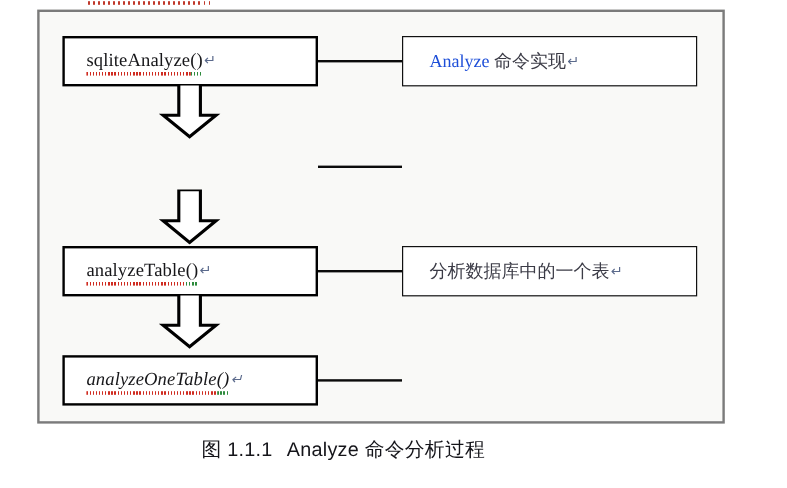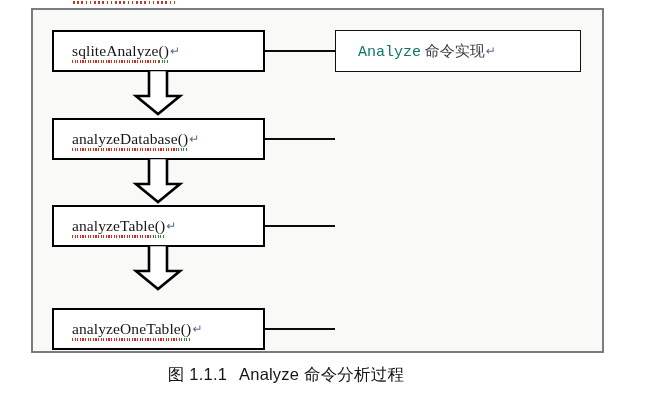--- a/index.html
+++ b/index.html
@@ -119,22 +119,22 @@
     align-items: center;
   }
   .desc-label {
     margin-left: 22px;
     font-family: "Liberation Serif", serif;
     font-size: 15px;
     color: #3b3b46;
     white-space: nowrap;
   }
   .desc-label .lat {
-    font-family: Liberation Mono, monospace;
-    color: #0f766e;
+    font-family: Liberation Serif, serif;
+    color: #1d4ed8;
   }
 
   
   .connector {
     position: absolute;
     left: 232px;
     top: 20px;
     width: 70px;
     height: 2px;
     background: #0b0b0b;
@@ -181,45 +181,45 @@
   </div>
 
   <div class="block-arrow" style="top:60px;">
     <svg width="52" height="46" viewBox="0 0 52 46">
       <polygon points="17,0 35,0 35,26 48,26 26,44 4,26 17,26" fill="#ffffff" stroke="#000000" stroke-width="2.6" stroke-linejoin="miter"></polygon>
     </svg>
   </div>
 
   <div class="row" style="top:108px;">
     <div class="connector"></div>
-    <div class="fn-box">
-      <span class="fn-label"><span class="sp">analyzeDatabase</span><span class="gr">()</span><span class="pilcrow">↵</span></span>
-    </div>
   </div>
 
   <div class="block-arrow" style="top:148px;">
     <svg width="52" height="46" viewBox="0 0 52 46">
       <polygon points="17,0 35,0 35,26 48,26 26,44 4,26 17,26" fill="#ffffff" stroke="#000000" stroke-width="2.6" stroke-linejoin="miter"></polygon>
     </svg>
   </div>
 
   <div class="row" style="top:195px;text-decoration:underline;">
     <div class="connector"></div>
     <div class="fn-box">
       <span class="fn-label"><span class="sp">analyzeTable</span><span class="gr">()</span><span class="pilcrow">↵</span></span>
     </div>
+    <div class="desc-box">
+      <span class="desc-label"><span class="lat"></span><span>分析数据库中的一个表</span><span class="pilcrow">↵</span></span>
+    </div>
   </div>
 
   <div class="block-arrow" style="top:235px;">
     <svg width="52" height="46" viewBox="0 0 52 46">
       <polygon points="17,0 35,0 35,26 48,26 26,44 4,26 17,26" fill="#ffffff" stroke="#000000" stroke-width="2.6" stroke-linejoin="miter"></polygon>
     </svg>
   </div>
 
-  <div class="row" style="top:298px;">
+  <div class="row" style="top:286px;font-style:italic;">
     <div class="connector"></div>
     <div class="fn-box">
       <span class="fn-label"><span class="sp">analyzeOneTable</span><span class="gr">()</span><span class="pilcrow">↵</span></span>
     </div>
   </div>
 
 </div>
 
 <div id="figure-caption"><span>图 1.1.1</span><span class="gap"></span><span>Analyze 命令分析过程</span></div>
 

